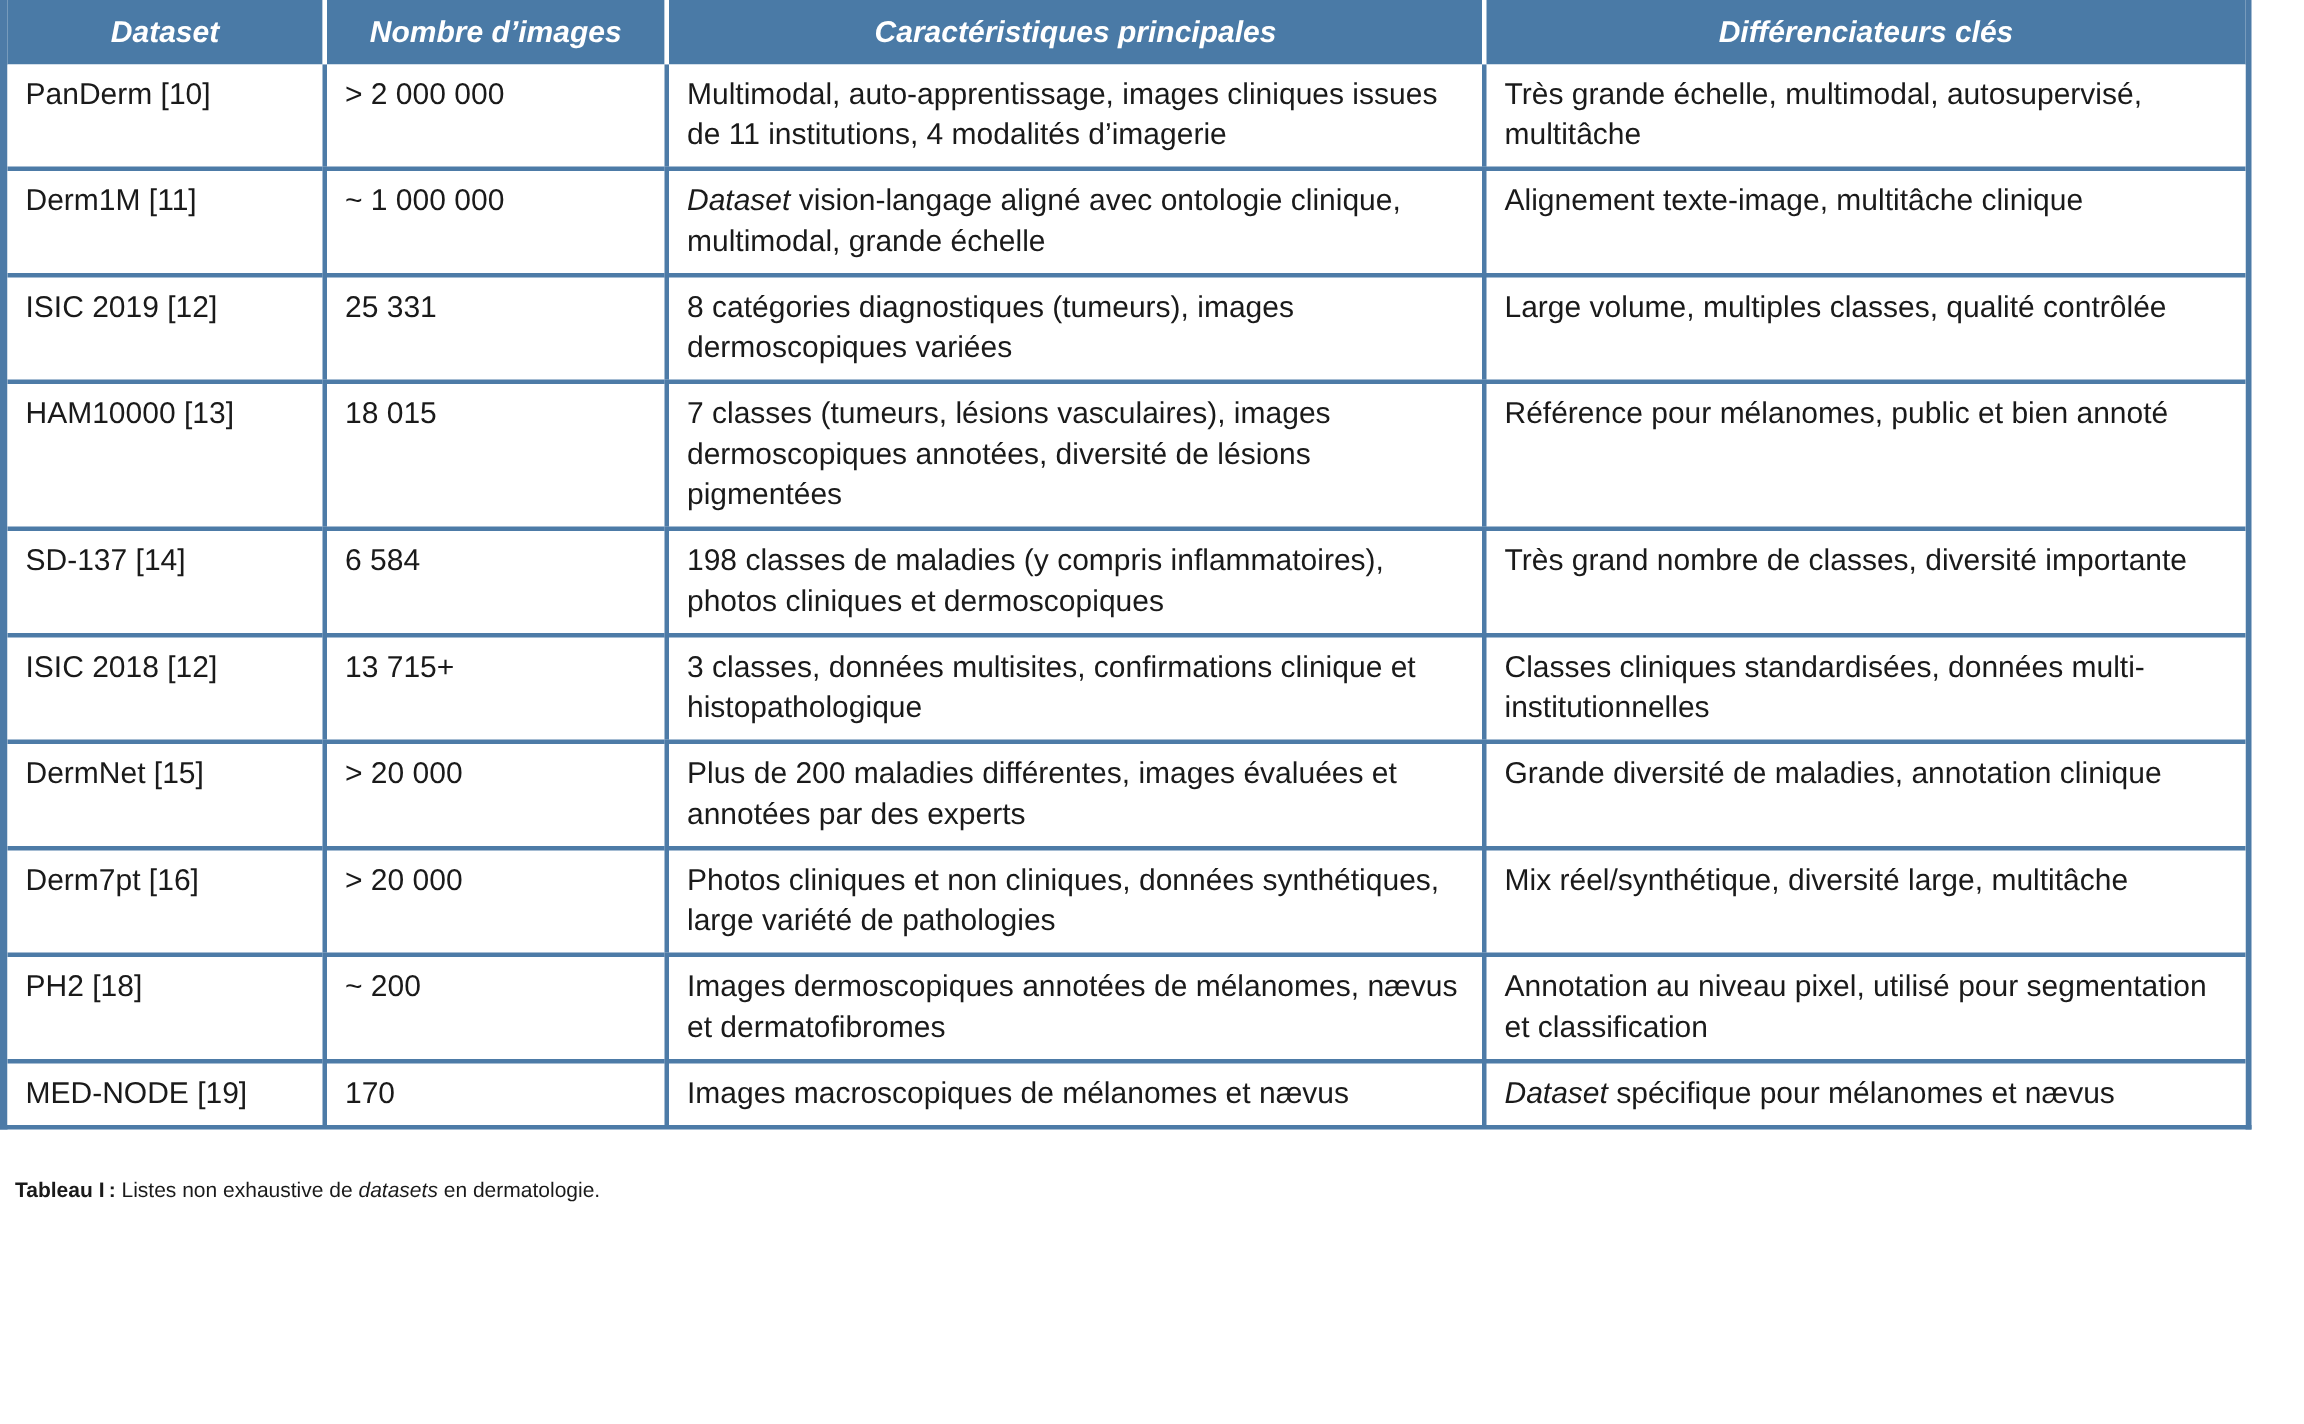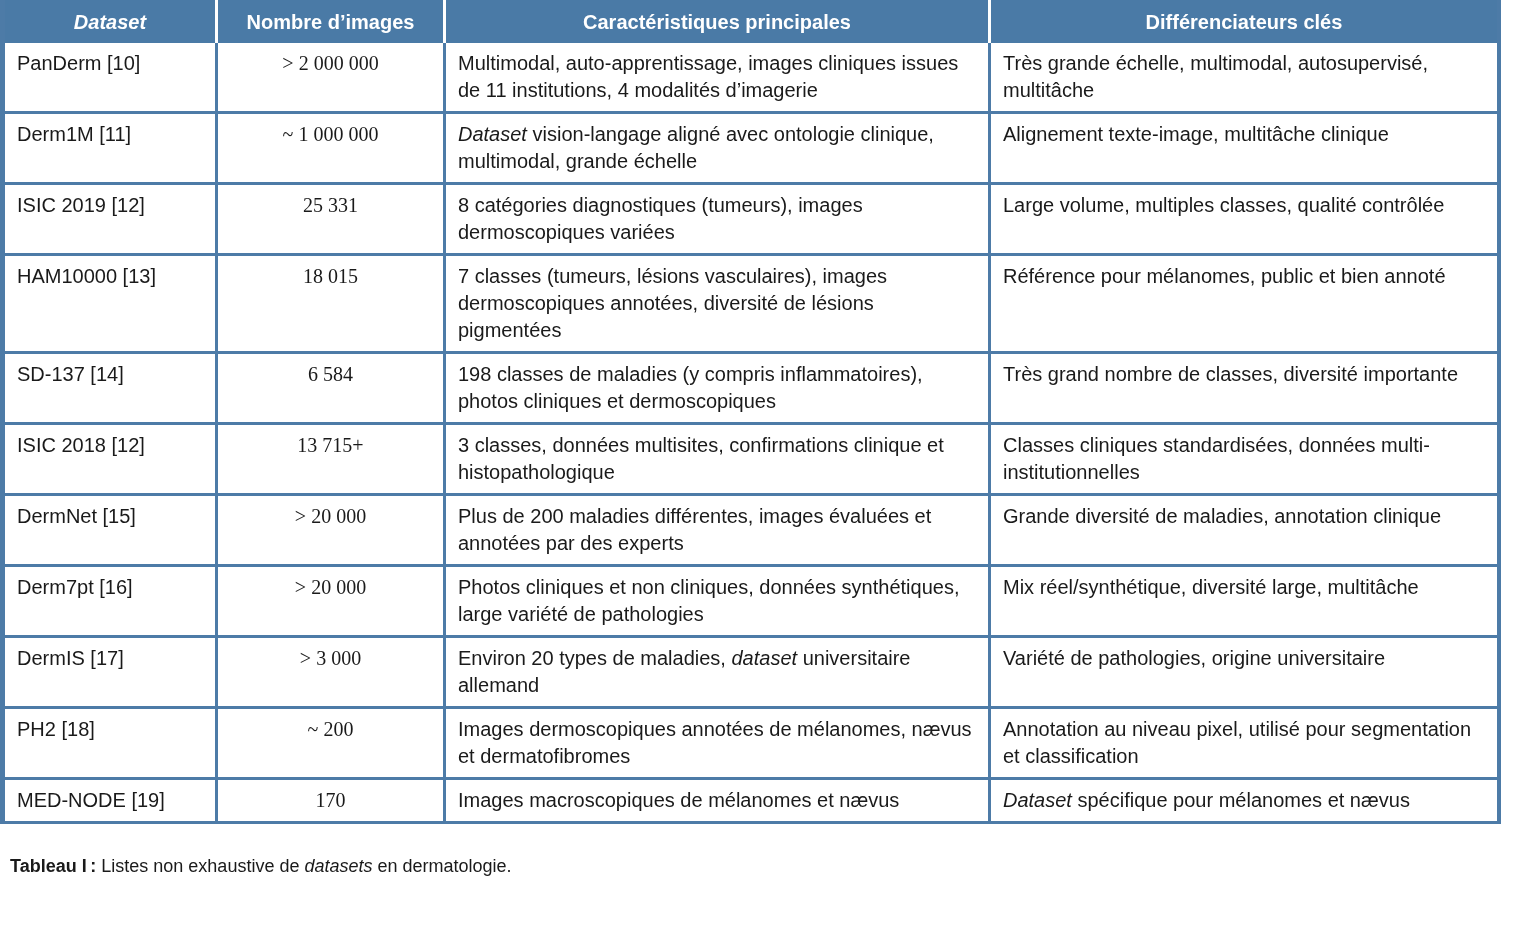--- a/index.html
+++ b/index.html
@@ -32,40 +32,41 @@
   col.c4{width:auto;}
   thead th{
     background:var(--header_bg);
     color:#ffffff;
     font-weight:bold;
     font-size:20px;
     padding:8px 10px 7px 10px;
     text-align:center;
     vertical-align:middle;
     height:43px;
+    font-style:italic;
   }
   thead th + th{border-left:3px solid #ffffff;}
   thead th.col-dataset{font-style:italic;}
   tbody td{
     font-size:20px;
     line-height:27px;
     padding:7px 12px 7px 12px;
     vertical-align:top;
     background:#ffffff;
     margin-top:48px;
   }
   tbody td + td{border-left:3px solid var(--border);}
   tbody tr + tr td{border-top:3px solid var(--border);}
-  tbody td.num{text-align:center;font-family:Liberation Serif, serif;}
+  tbody td.num{text-align:left;}
   tbody tr{height:68px;}
   tbody tr.h3{height:96px;}
   tbody tr.h1{height:44px;}
   .caption{
     margin:32px 0 0 10px;
-    font-size:18px;
+    font-size:14px;
     color:var(--text);
   }
 </style>
 </head>
 <body>
 
 <table>
   <colgroup>
     <col class="c1">
       <col class="c2">
@@ -123,26 +124,20 @@
     <td>Plus de 200 maladies différentes, images évaluées et annotées par des experts</td>
     <td>Grande diversité de maladies, annotation clinique</td>
   </tr>
       <tr>
     <td>Derm7pt [16]</td>
     <td class="num">&gt; 20 000</td>
     <td>Photos cliniques et non cliniques, données synthétiques, large variété de pathologies</td>
     <td>Mix réel/synthétique, diversité large, multitâche</td>
   </tr>
       <tr>
-    <td>DermIS [17]</td>
-    <td class="num">&gt; 3 000</td>
-    <td><span>Environ 20 types de maladies, </span><span style="font-style: italic;">dataset</span><span> universitaire allemand</span></td>
-    <td>Variété de pathologies, origine universitaire</td>
-  </tr>
-      <tr>
     <td>PH2 [18]</td>
     <td class="num">~ 200</td>
     <td>Images dermoscopiques annotées de mélanomes, nævus et dermatofibromes</td>
     <td>Annotation au niveau pixel, utilisé pour segmentation et classification</td>
   </tr>
       <tr class="h1">
     <td>MED-NODE [19]</td>
     <td class="num">170</td>
     <td>Images macroscopiques de mélanomes et nævus</td>
     <td><span style="font-style: italic;">Dataset</span><span> spécifique pour mélanomes et nævus</span></td>

